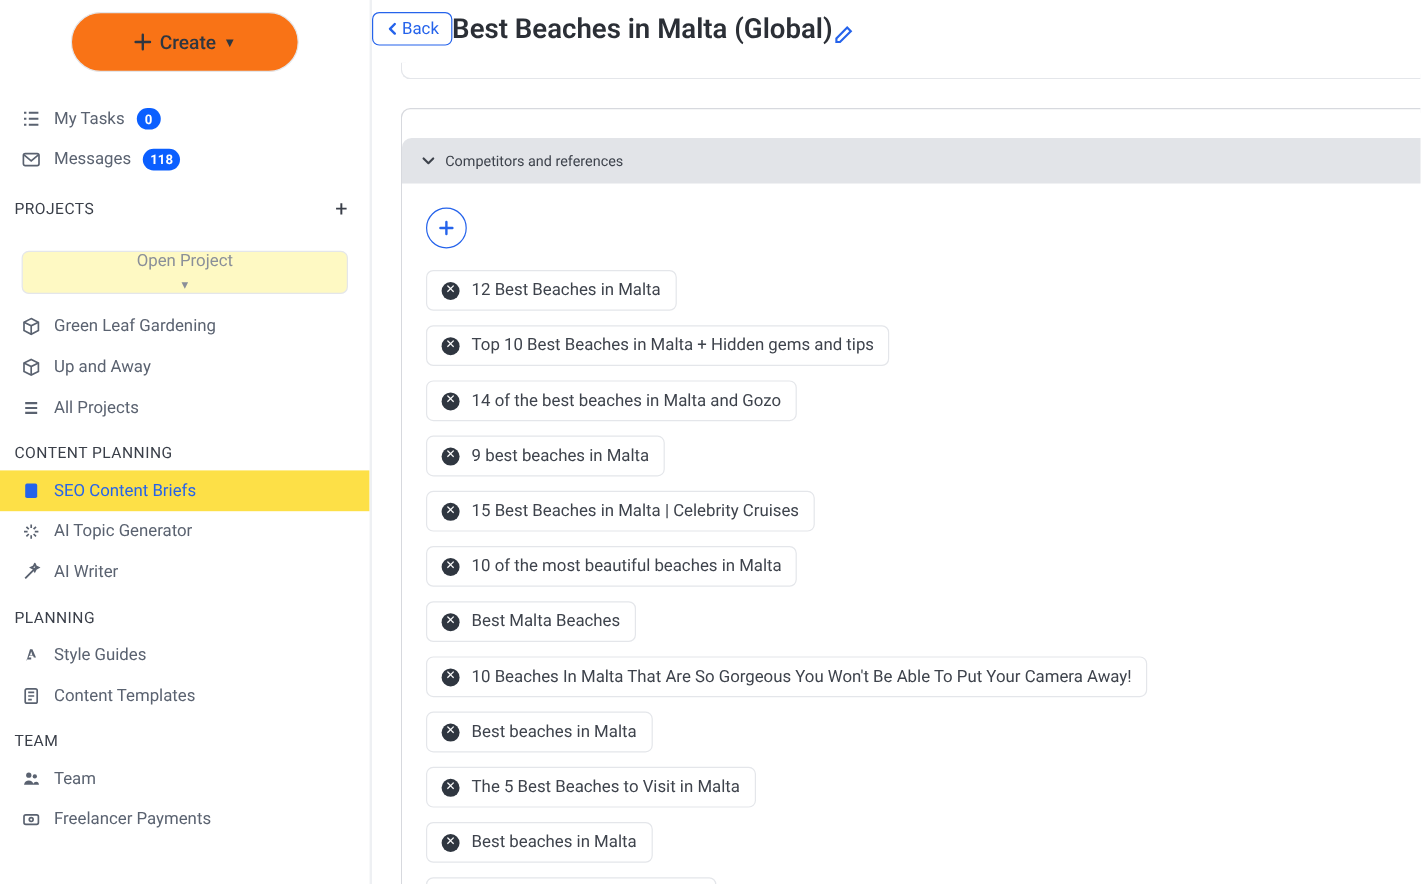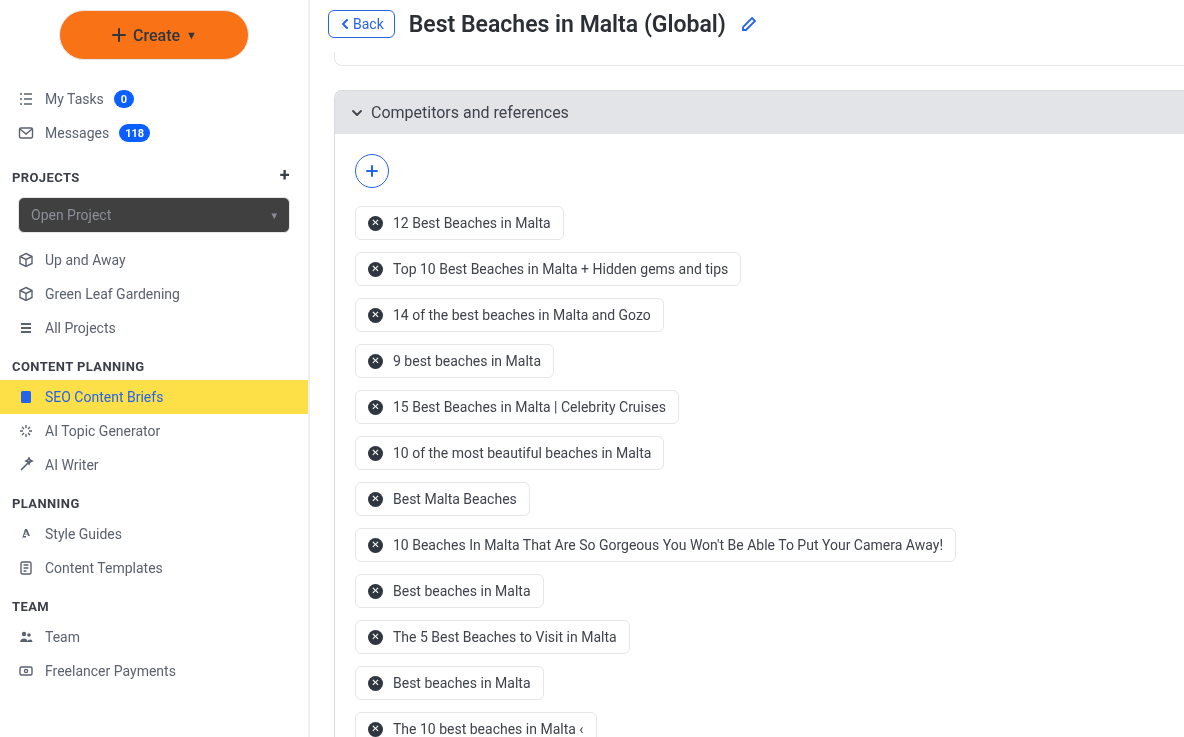--- a/index.html
+++ b/index.html
@@ -28,52 +28,52 @@
     display:flex;align-items:center;gap:10px;padding:8px 17px;cursor:pointer;color:var(--muted);text-align:center;
   }
   .side-item.active{background:#fde047;color:var(--blue);}
   .side-item .icon{width:18px;height:18px;display:flex;align-items:center;justify-content:center;color:inherit;}
   .badge{
     display:inline-flex;align-items:center;justify-content:center;
     min-width:20px;height:18px;padding:0 6px;border-radius:999px;
     background:var(--badge);color:#fff;font-size:11px;font-weight:700;line-height:1;
   }
   .section-header{
-    display:flex;align-items:flex-end;justify-content:space-between;
-    padding:14px 18px 6px 12px;font-size:13px;font-weight:700;letter-spacing:.4px;color:#3a3f49;
+    display:flex;align-items:center;justify-content:space-between;
+    padding:14px 18px 6px 12px;font-size:13px;font-weight:400;letter-spacing:.4px;color:#3a3f49;
   }
   .section-header .plus{font-size:18px;cursor:pointer;color:#3a3f49;}
   .project-select{
-    margin:6px 18px 10px 18px;border:1px solid var(--border);border-radius:6px;
+    margin:18px 18px 10px 18px;border:1px solid var(--border);border-radius:6px;
     height:36px;display:flex;align-items:center;justify-content:space-between;padding:0 12px;
-    color:#8a8f99;cursor:pointer;background:#404040;
+    color:#8a8f99;cursor:pointer;background:#fef9c3;flex-direction:column;
   }
   
   .main{flex:1;position:relative;overflow:hidden;}
   .topbar{
-    display:flex;align-items:center;gap:14px;padding:10px 18px 14px 18px;
+    display:flex;align-items:flex-end;padding:10px 18px 14px 0;
   }
   .back-btn{
     display:inline-flex;align-items:center;gap:2px;border:1px solid var(--blue);
     color:var(--blue);background:#fff;border-radius:6px;height:28px;padding:0 10px;
     font-size:14px;cursor:pointer;
   }
   .page-title{font-size:23px;font-weight:600;color:#2b2f36;}
   .edit-icon{color:var(--blue);cursor:pointer;}
   .content{padding:0 0 0 0;}
   .card-frag{
     margin:0 0 24px 24px;height:14px;border:1px solid var(--border);border-top:none;border-right:none;
     border-radius:0 0 0 8px;background:#fff;
   }
   .section-panel{
     margin-left:24px;border:1px solid #d7d9de;border-right:none;border-radius:8px 0 0 8px;background:#fff;
   }
   .panel-header{
     display:flex;align-items:center;gap:8px;background:var(--panel);
-    padding:12px 16px;border-radius:8px 0 0 0;font-size:16px;color:#3e434c;cursor:pointer;
+    padding:12px 16px;border-radius:8px 0 0 0;font-size:12px;color:#3e434c;cursor:pointer;margin-top:24px;
   }
   .panel-body{padding:20px 20px 24px 20px;}
   .add-circle{
     width:34px;height:34px;border:1.5px solid var(--blue);border-radius:50%;
     display:flex;align-items:center;justify-content:center;color:var(--blue);cursor:pointer;margin-bottom:18px;
   }
   .chip-row{margin-bottom:12px;}
   .chip{
     display:inline-flex;align-items:center;gap:10px;border:1px solid var(--border);
     border-radius:6px;padding:8px 12px;background:#fff;color:#3e434c;font-size:14px;
@@ -134,30 +134,30 @@
         <span class="caret-down">▾</span>
       </div>
 
       <div class="side-item">
         <span class="icon">
           <svg width="16" height="16" viewBox="0 0 16 16" fill="none" stroke="currentColor" stroke-width="1.4">
               <path d="M8 1.5 14 4.5v7L8 14.5 2 11.5v-7z"></path>
               <path d="M2 4.5 8 7.5l6-3M8 7.5v7"></path>
             </svg>
         </span>
-        <span>Up and Away</span>
+        <span>Green Leaf Gardening</span>
       </div>
       <div class="side-item">
         <span class="icon">
           <svg width="16" height="16" viewBox="0 0 16 16" fill="none" stroke="currentColor" stroke-width="1.4">
               <path d="M8 1.5 14 4.5v7L8 14.5 2 11.5v-7z"></path>
               <path d="M2 4.5 8 7.5l6-3M8 7.5v7"></path>
             </svg>
         </span>
-        <span>Green Leaf Gardening</span>
+        <span>Up and Away</span>
       </div>
       <div class="side-item">
         <span class="icon">
           <svg width="16" height="16" viewBox="0 0 16 16" fill="none" stroke="currentColor" stroke-width="1.8">
               <path d="M3 4h10M3 8h10M3 12h10"></path>
             </svg>
         </span>
         <span>All Projects</span>
       </div>
 

